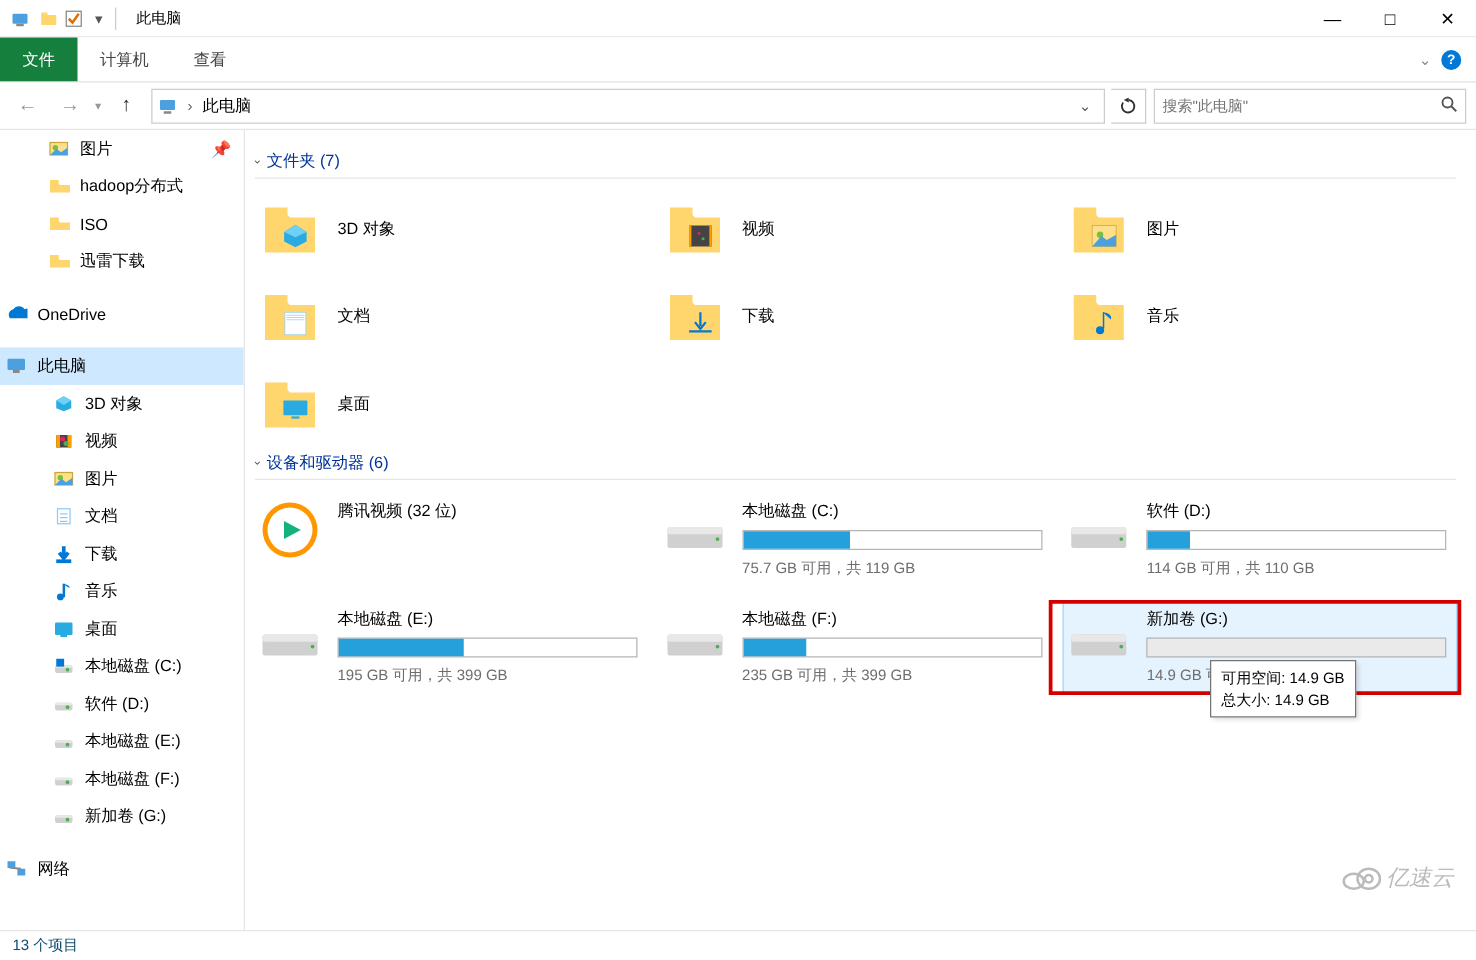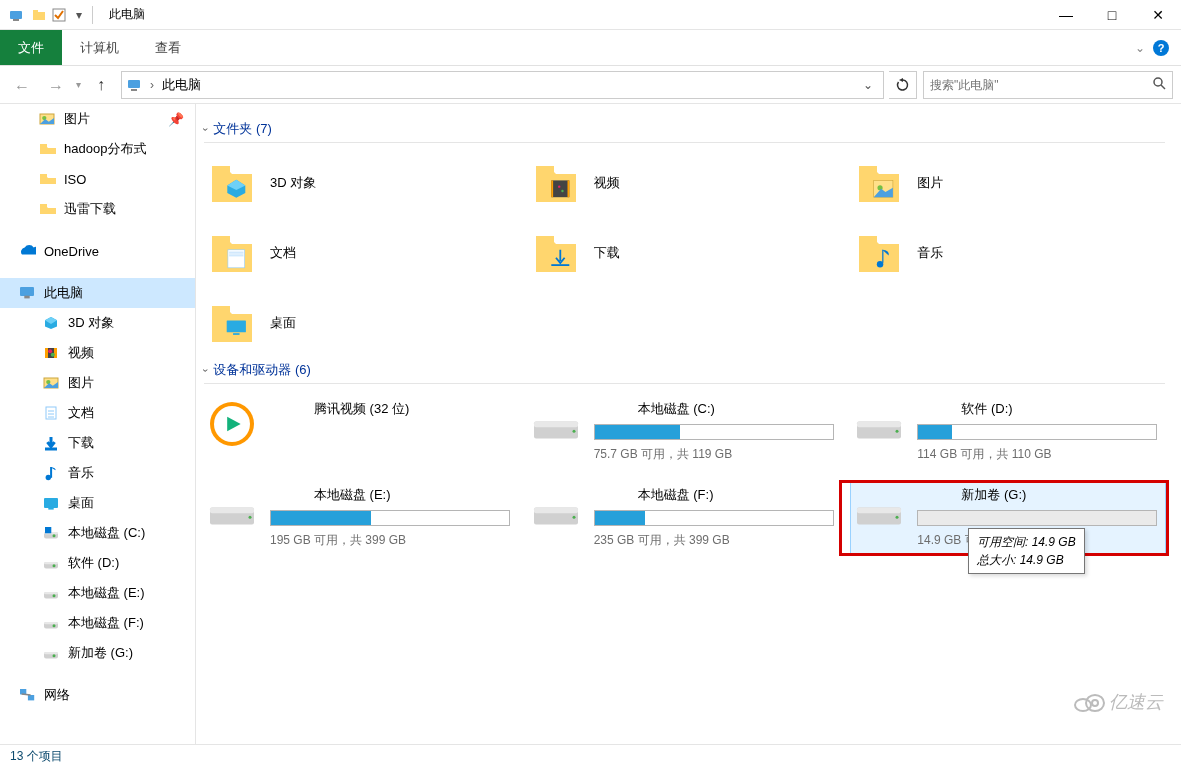--- a/index.html
+++ b/index.html
@@ -26,47 +26,47 @@
 .addr-drop { padding: 0 6px; color: #555; }
 .refresh-btn { width: 28px; height: 28px; display: flex; align-items: center; justify-content: center; border: 1px solid #ccc; border-left: none; margin-left: -1px; }
 .search-box { width: 250px; height: 28px; border: 1px solid #ccc; display: flex; align-items: center; padding: 0 6px; }
 .search-box input { border: none; outline: none; flex: 1; font-size: 12px; color: #555; }
 .search-box .search-ic { color: #555; }
 
 .body { display: flex; height: 640px; }
 .sidebar { width: 196px; border-right: 1px solid #e5e5e5; overflow-y: auto; position: relative; }
 .sidebar::-webkit-scrollbar { width: 16px; }
 .sidebar::-webkit-scrollbar-thumb { background: #c1c1c1; }
-.tree-item { display: flex; align-items: center; height: 30px; font-size: 13px; gap: 8px; padding-left: 18px; }
+.tree-item { display: flex; align-items: center; height: 30px; font-size: 13px; gap: 8px; padding-left: 4px; }
 .tree-item.indent1 { padding-left: 38px; }
 .tree-item.indent2 { padding-left: 42px; }
 .tree-item.selected { background: #cde8ff; }
 .tree-item .pin { margin-left: auto; margin-right: 10px; color: #888; }
 .sidebar .spacer { height: 12px; }
 
 .content { flex: 1; overflow-y: auto; padding: 8px 16px 0 8px; position: relative; }
 .group-header { display: flex; align-items: center; gap: 6px; color: #003399; font-size: 13px; margin: 8px 0 12px 0; border-bottom: 1px solid #e5e5e5; padding-bottom: 4px; }
 .group-chevron { color: #555; font-size: 10px; transform: rotate(90deg); display:inline-block; }
 .folder-grid { display: grid; grid-template-columns: repeat(3, 1fr); gap: 14px 10px; margin-bottom: 10px; }
 .folder-item { display: flex; align-items: center; gap: 14px; height: 56px; padding: 0 4px; }
 .big-icon { width: 48px; height: 48px; display: flex; align-items: center; justify-content: center; flex-shrink: 0; }
 .folder-label { font-size: 13px; }
 
 .drive-grid { display: grid; grid-template-columns: repeat(3, 1fr); gap: 14px 10px; }
 .drive-item { display: flex; align-items: flex-start; gap: 14px; height: 72px; padding: 4px; position: relative; }
 .drive-item.highlighted { background: #e5f3ff; outline: 1px solid #99d1ff; }
 .red-box { border: 3px solid #d40000; position: absolute; left: -12px; right: -4px; top: -2px; bottom: -2px; pointer-events: none; }
 .drive-info { display: flex; flex-direction: column; gap: 6px; flex: 1; }
-.drive-name { font-size: 13px; margin-left: 44px; }
+.drive-name { font-size: 13px; }
 .drive-bar { height: 16px; width: 100%; max-width: 240px; border: 1px solid #b5b5b5; background: #fff; position: relative; }
 .drive-bar-fill { height: 100%; background: #26a0da; }
 .drive-bar.empty { background: #eaeaea; }
 .drive-stats { font-size: 12px; color: #6d6d6d; }
 
-.tooltip { position: absolute; background: #fff; border: 1px solid #767676; padding: 4px 8px; font-size: 12px; line-height: 1.5; z-index: 10; box-shadow: 2px 2px 4px rgba(0,0,0,0.15); font-style: italic; }
+.tooltip { position: absolute; background: #fff; border: 1px solid #767676; padding: 4px 8px; font-size: 12px; line-height: 1.5; z-index: 10; box-shadow: 2px 2px 4px rgba(0,0,0,0.15); }
 
 .statusbar { height: 24px; border-top: 1px solid #e5e5e5; display: flex; align-items: center; padding: 0 10px; font-size: 12px; color: #0c4a6e; }
 .watermark { position: absolute; right: 18px; bottom: 30px; display: flex; align-items: center; gap: 4px; color: #bbb; font-size: 18px; font-style: italic; }
 
 
 .ic { display: inline-flex; align-items: center; justify-content: center; }
 .folder-svg { fill: #ffd66e; }
 .help-circle { width: 16px; height: 16px; border-radius: 50%; background: #0078d7; color: #fff; display: flex; align-items: center; justify-content: center; font-size: 11px; font-weight: bold; }
 </style>
 </head>

